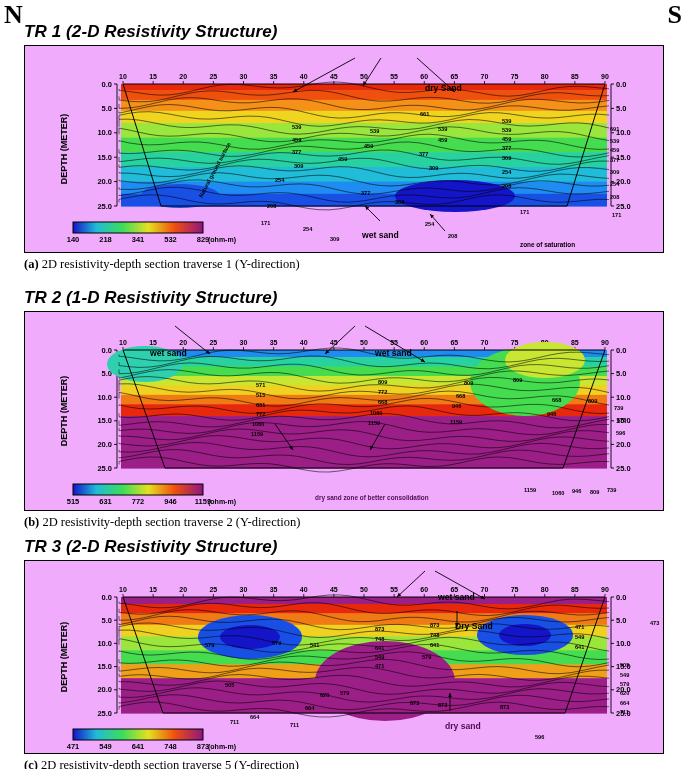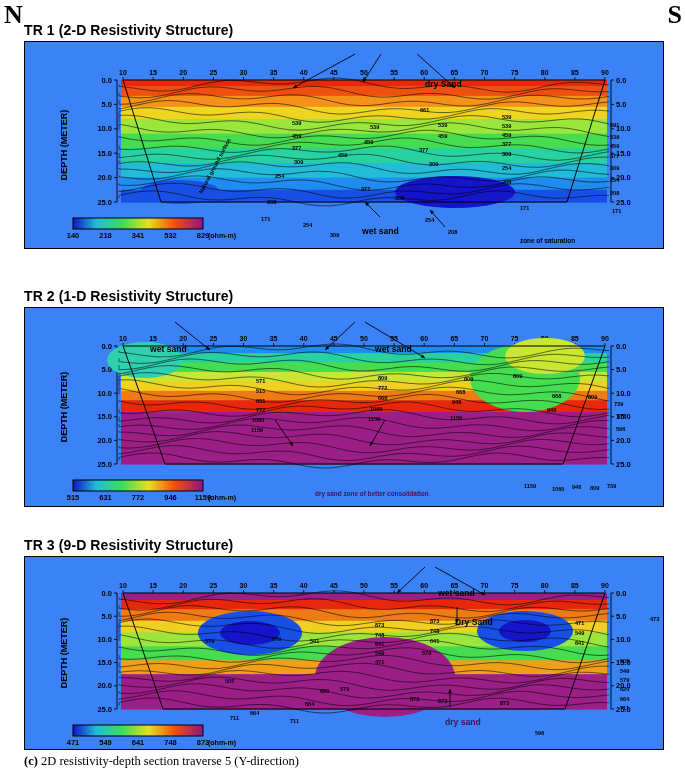--- a/index.html
+++ b/index.html
@@ -3,22 +3,22 @@
 <meta charset="utf-8">
 <style>
   html,body{margin:0;padding:0;background:#ffffff;}
   body{width:685px;height:769px;font-family:"Liberation Serif",serif;color:#000;position:relative;overflow:hidden;}
   .page{position:relative;width:685px;height:769px;}
   .corner-letter{position:absolute;font-family:"Liberation Serif",serif;font-weight:bold;font-size:26px;line-height:1;}
   .corner-n{left:4px;top:2px;}
   .corner-s{right:3px;top:2px;}
 
   .panel{position:absolute;left:24px;width:640px;}
-  .panel-title{font-family:"Liberation Sans",sans-serif;font-weight:bold;font-size:14px;margin-bottom:3px;letter-spacing:.1px;}
-  .frame{position:relative;border:1px solid #000;background:#3b82f6;box-sizing:border-box;}
+  .panel-title{font-family:"Liberation Sans",sans-serif;font-weight:bold;font-size:17px;margin-bottom:3px;letter-spacing:.1px;font-style:italic;}
+  .frame{position:relative;border:1px solid #000;background:#f0abfc;box-sizing:border-box;}
   .caption{font-family:"Liberation Serif",serif;font-size:12.5px;margin-top:4px;}
   .caption b{font-weight:bold;}
 
   
   .ylabel{position:absolute;left:4px;top:50%;transform:translateY(-50%) rotate(-90deg);transform-origin:center;font-family:"Liberation Sans",sans-serif;font-weight:bold;font-size:9px;white-space:nowrap;}
   svg.overlay{position:absolute;left:0;top:0;}
 </style>
 </head>
 <body>
 
@@ -193,20 +193,24 @@
           <line x1="392" y1="12" x2="430" y2="46" stroke="#000" stroke-width="0.9"></line>
           <polygon points="430,46 425.7143612114254,44.627666158012175 428.1613943773823,41.89274673723684" fill="#000"></polygon>
           <line x1="356" y1="12" x2="338" y2="40" stroke="#000" stroke-width="0.9"></line>
           <polygon points="338,40 338.6784220690765,35.55143354593977 341.765415915088,37.53592958980432" fill="#000"></polygon>
           <line x1="355" y1="175" x2="340" y2="160" stroke="#000" stroke-width="0.9"></line>
           <polygon points="340,160 344.2029170334073,161.60794540028417 341.60794540028417,164.20291703340726" fill="#000"></polygon>
           <line x1="420" y1="185" x2="405" y2="168" stroke="#000" stroke-width="0.9"></line>
           <polygon points="405,168 409.09443130404094,169.8669848142097 406.34264329141695,172.2950330606426" fill="#000"></polygon>
         </svg>
     </div>
+    <div class="caption">
+      <b>(a)</b>
+      <span>2D resistivity-depth section traverse 1 (Y-direction)</span>
+    </div>
   </div>
 
   <div class="panel" id="panelB" style="top:288px;">
     <div class="panel-title">TR 2 (1-D Resistivity Structure)</div>
     <div class="frame" id="frameB" style="height:200px;">
       <div class="ylabel">DEPTH (METER)</div>
       <svg class="overlay" id="svgB" width="638" height="198">
           <text x="98" y="33" text-anchor="middle" font-size="7" font-family="Liberation Sans, sans-serif" font-weight="bold">10</text>
           <line x1="98" y1="35" x2="98" y2="38" stroke="#000" stroke-width="0.8"></line>
           <text x="128.125" y="33" text-anchor="middle" font-size="7" font-family="Liberation Sans, sans-serif" font-weight="bold">15</text>
@@ -356,24 +360,28 @@
           <line x1="330" y1="14" x2="300" y2="42" stroke="#000" stroke-width="0.9"></line>
           <polygon points="300,42 301.751832365814,37.85499295994729 304.2558339558925,40.53785180645997" fill="#000"></polygon>
           <line x1="340" y1="14" x2="400" y2="50" stroke="#000" stroke-width="0.9"></line>
           <polygon points="400,50 395.53258751862467,49.459420938944405 397.42070671959783,46.31255560398909" fill="#000"></polygon>
           <line x1="250" y1="112" x2="268" y2="138" stroke="#000" stroke-width="0.9"></line>
           <polygon points="268,138 264.1525144137157,135.6661502483376 267.1698315588161,133.57723837865274" fill="#000"></polygon>
           <line x1="360" y1="112" x2="345" y2="138" stroke="#000" stroke-width="0.9"></line>
           <polygon points="345,138 345.463926683278,133.52397810186963 348.6426927262856,135.35788158822018" fill="#000"></polygon>
         </svg>
     </div>
+    <div class="caption">
+      <b>(b)</b>
+      <span>2D resistivity-depth section traverse 2 (Y-direction)</span>
+    </div>
   </div>
 
   <div class="panel" id="panelC" style="top:537px;">
-    <div class="panel-title">TR 3 (9-D Resistivity Structure)</div>
+    <div class="panel-title">TR 3 (2-D Resistivity Structure)</div>
     <div class="frame" id="frameC" style="height:194px;">
       <div class="ylabel">DEPTH (METER)</div>
       <svg class="overlay" id="svgC" width="638" height="192">
           <text x="98" y="31" text-anchor="middle" font-size="7" font-family="Liberation Sans, sans-serif" font-weight="bold">10</text>
           <line x1="98" y1="33" x2="98" y2="36" stroke="#000" stroke-width="0.8"></line>
           <text x="128.125" y="31" text-anchor="middle" font-size="7" font-family="Liberation Sans, sans-serif" font-weight="bold">15</text>
           <line x1="128.125" y1="33" x2="128.125" y2="36" stroke="#000" stroke-width="0.8"></line>
           <text x="158.25" y="31" text-anchor="middle" font-size="7" font-family="Liberation Sans, sans-serif" font-weight="bold">20</text>
           <line x1="158.25" y1="33" x2="158.25" y2="36" stroke="#000" stroke-width="0.8"></line>
           <text x="188.375" y="31" text-anchor="middle" font-size="7" font-family="Liberation Sans, sans-serif" font-weight="bold">25</text>

